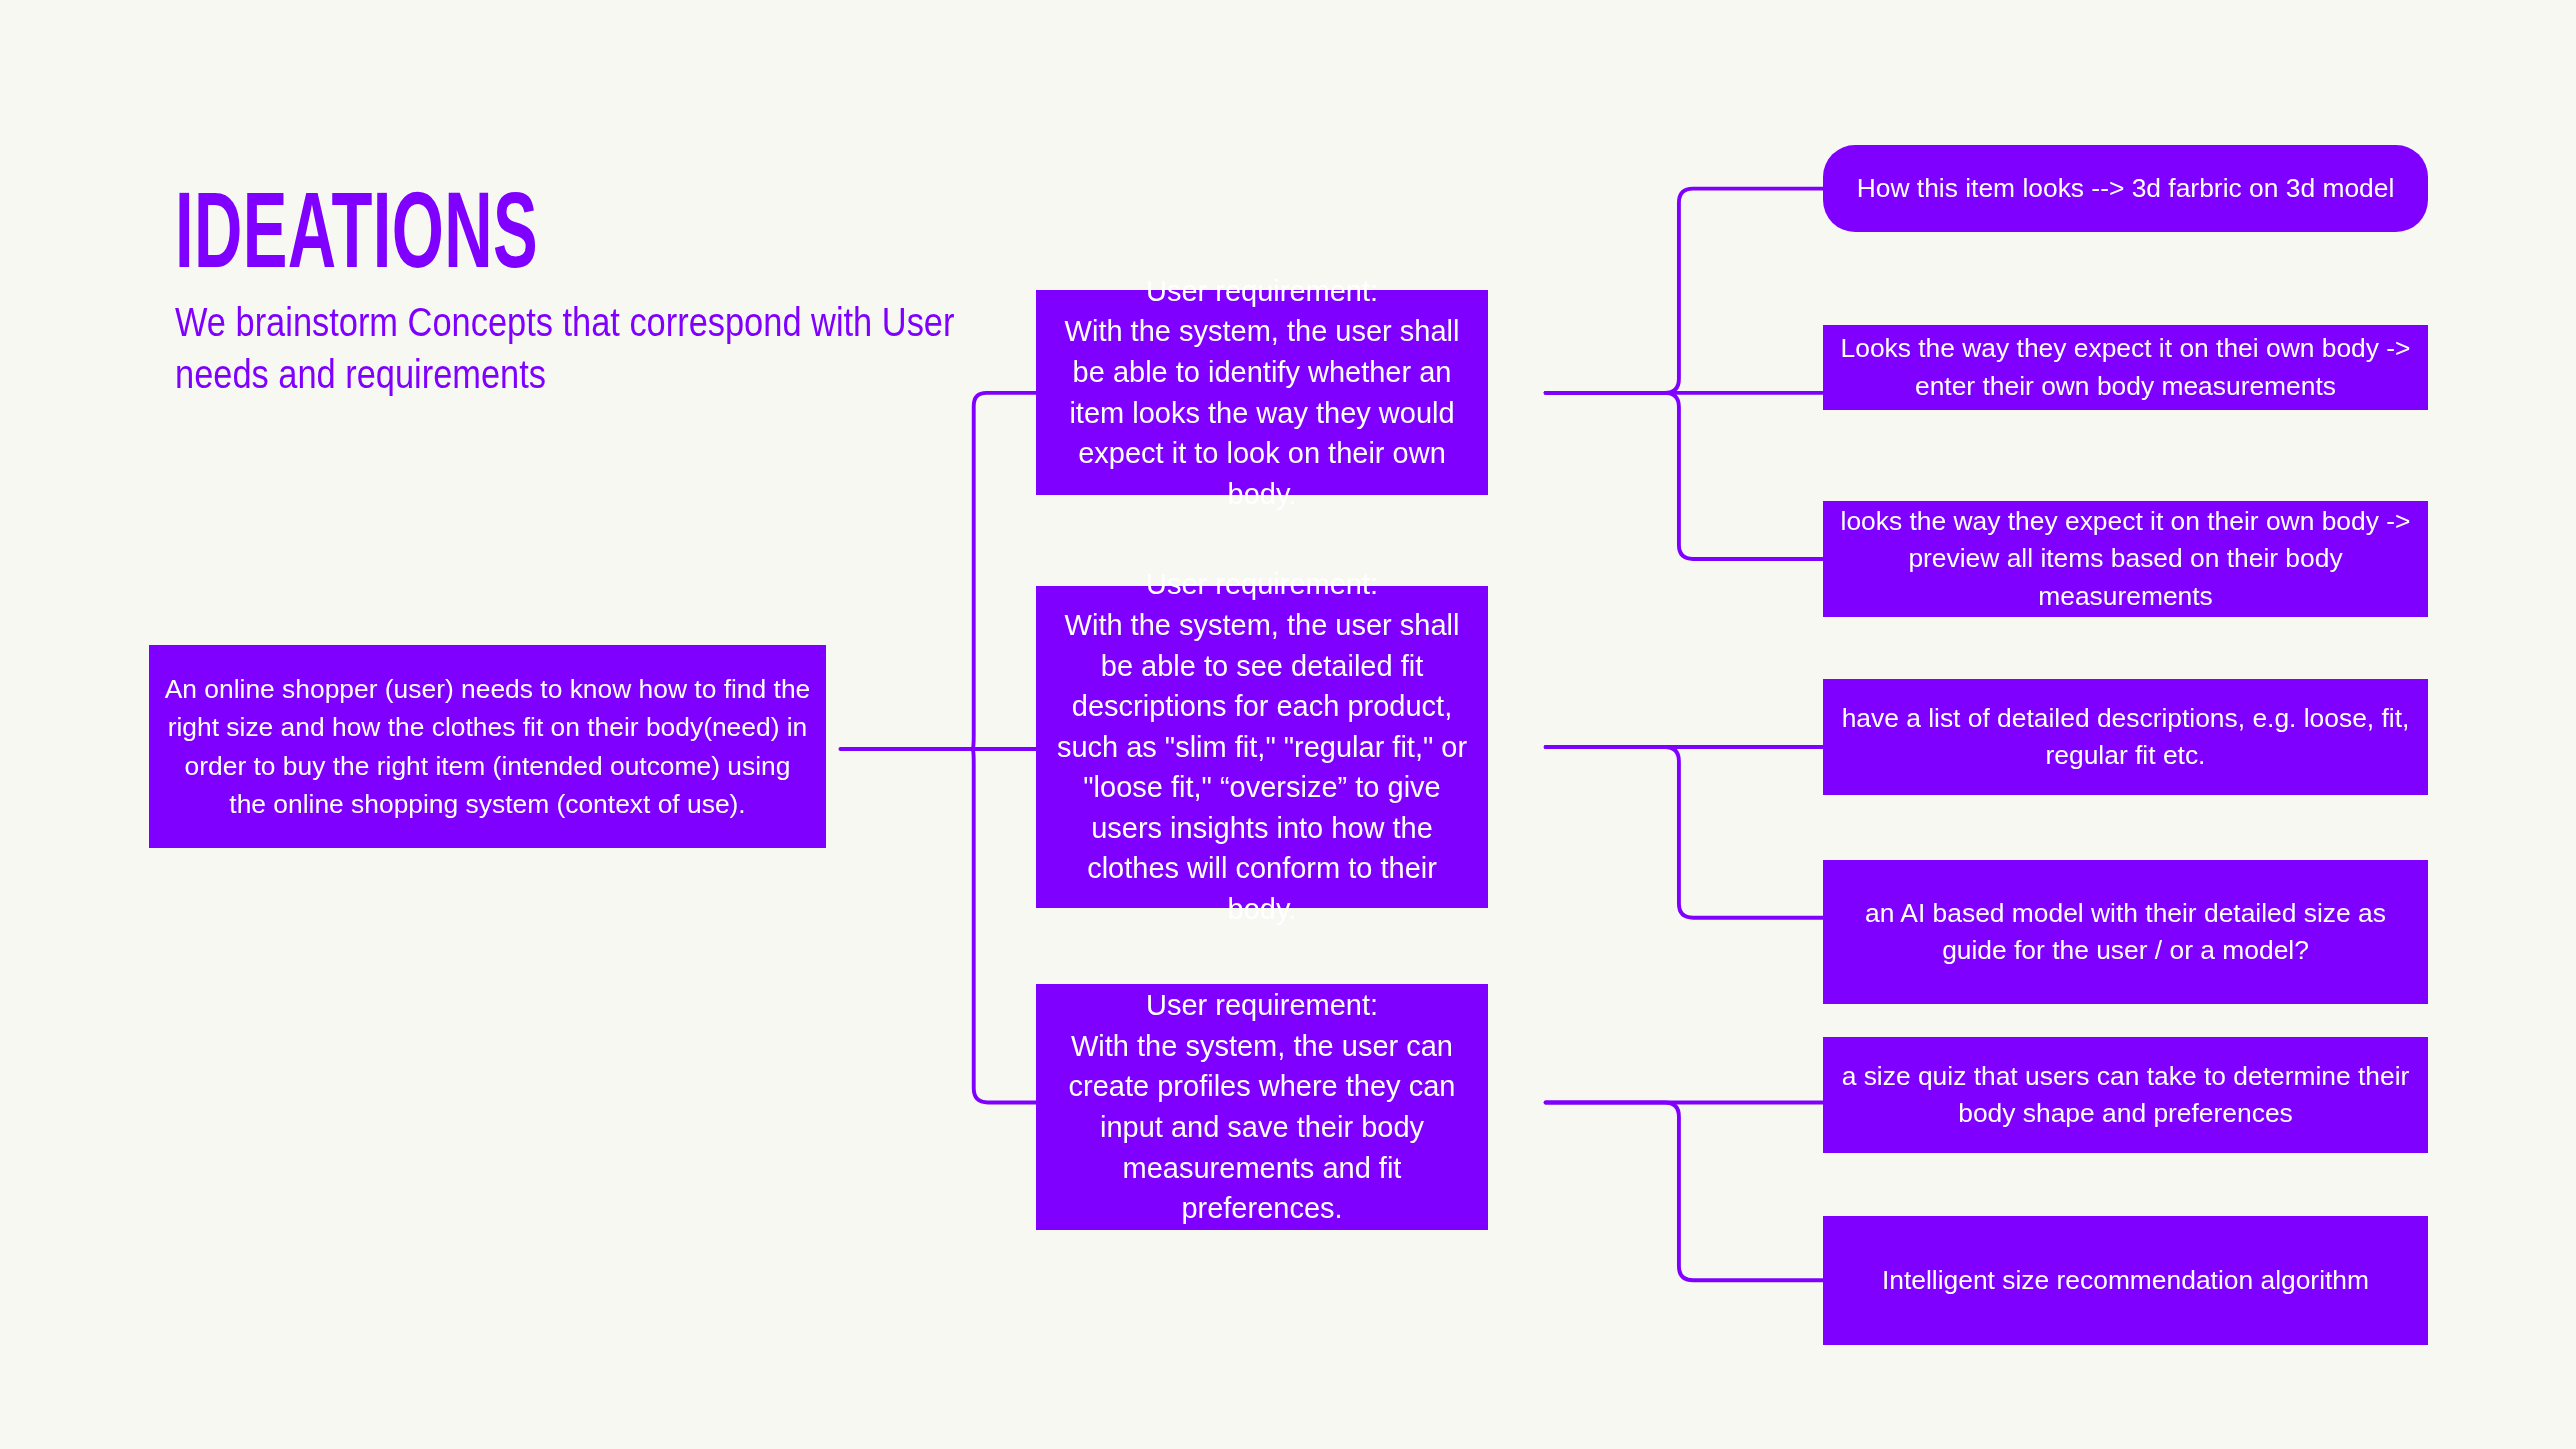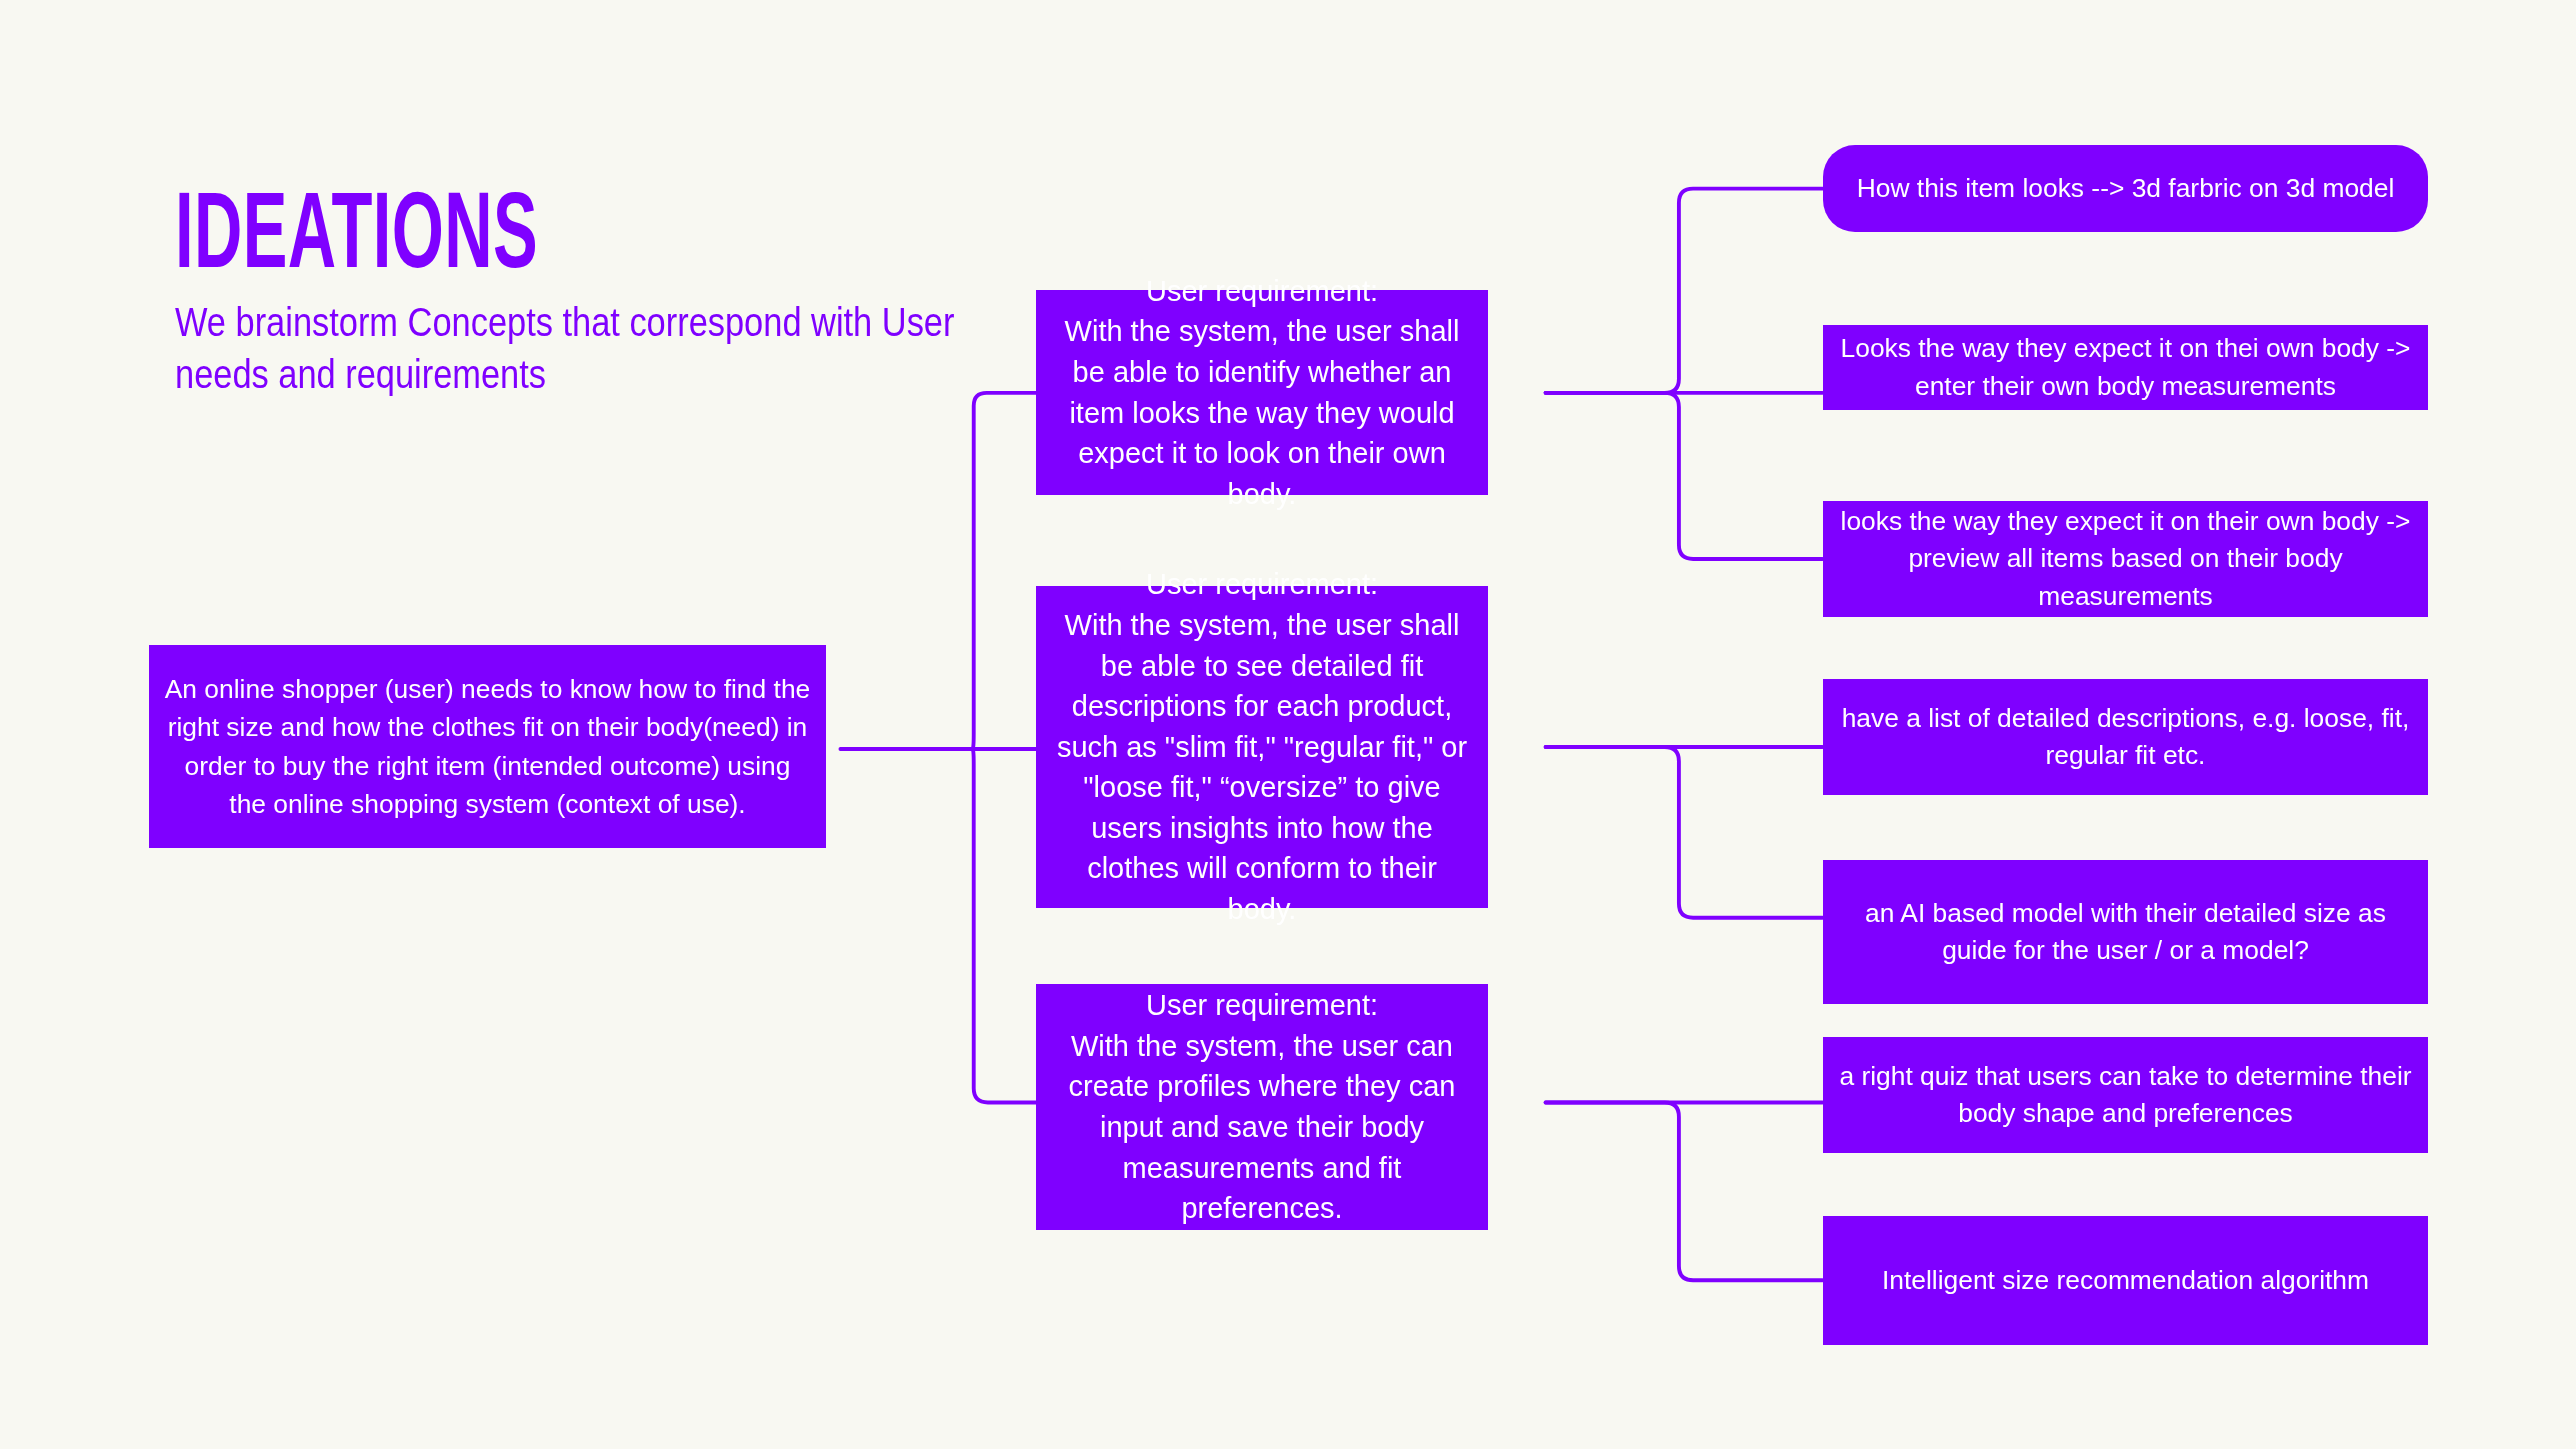--- a/index.html
+++ b/index.html
@@ -173,20 +173,20 @@
   <div class="node leaf leaf-3">
     <span class="node-text">looks the way they expect it on their own body -&gt; preview all items based on their body measurements</span>
   </div>
   <div class="node leaf leaf-4">
     <span class="node-text">have a list of detailed descriptions, e.g. loose, fit, regular fit etc.</span>
   </div>
   <div class="node leaf leaf-5">
     <span class="node-text">an AI based model with their detailed size as guide for the user / or a model?</span>
   </div>
   <div class="node leaf leaf-6">
-    <span class="node-text">a right quiz that users can take to determine their body shape and preferences</span>
+    <span class="node-text">a size quiz that users can take to determine their body shape and preferences</span>
   </div>
   <div class="node leaf leaf-7">
     <span class="node-text">Intelligent size recommendation algorithm</span>
   </div>
 
 </div>
 
 
 </body></html>

